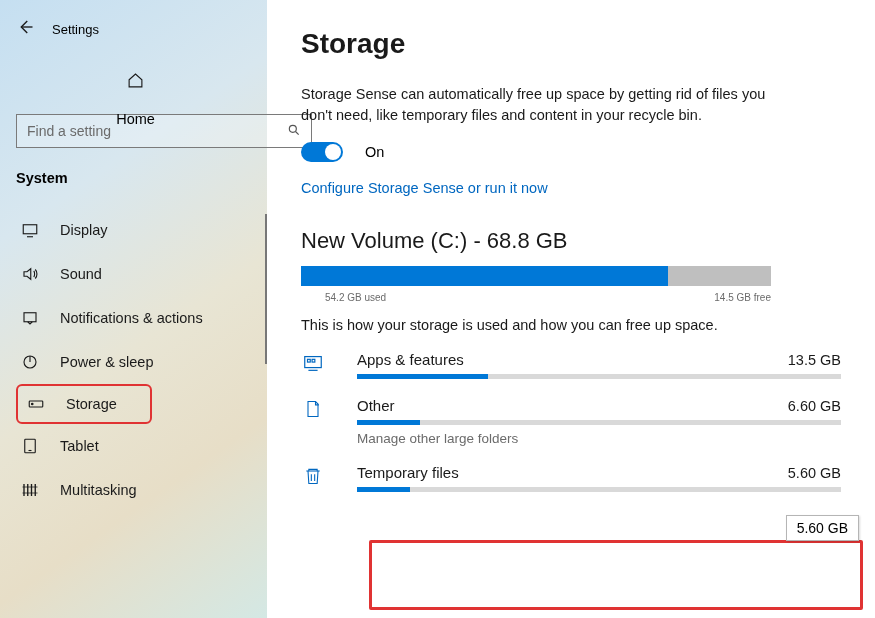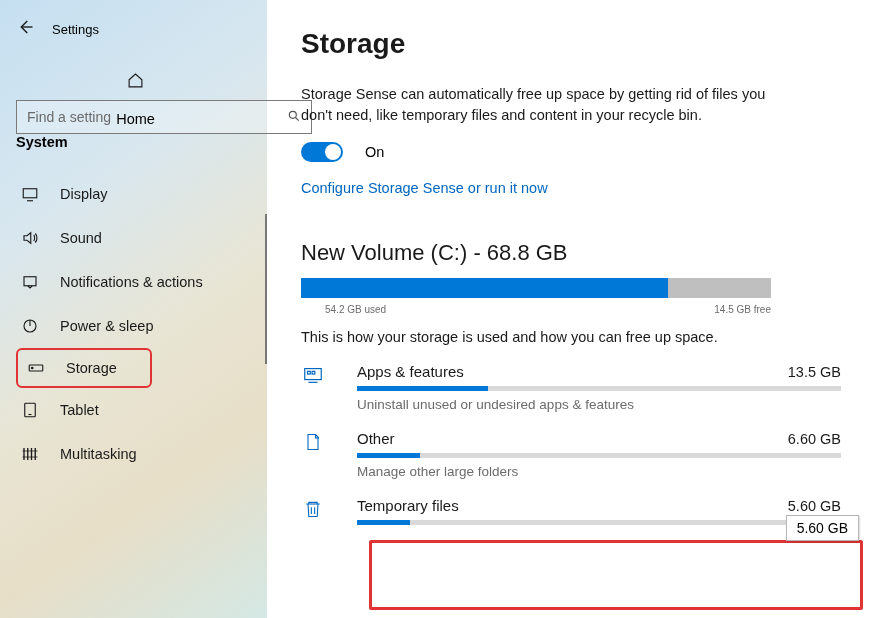--- a/index.html
+++ b/index.html
@@ -10,44 +10,44 @@
     background: linear-gradient(145deg, #c5dff1 0%, #d8e7ef 30%, #e8e5d4 55%, #e7dec7 75%, #d4e8e4 100%);
     padding: 14px 16px 0 16px;
     position: relative;
   }
   .top-row { display: flex; align-items: center; gap: 18px; height: 30px; }
   .back-icon { font-size: 18px; }
   .settings-label { font-size: 13px; }
   .home-row { display: flex; align-items: center; gap: 18px; margin-top: 28px; height: 28px; padding-left: 4px; cursor: pointer; flex-direction: column; }
   .home-row .icon { font-size: 16px; }
   .home-row .label { font-size: 14.5px; }
-  .search-wrap { }
+  .search-wrap { margin-top: 14px; }
   .search-box {
     width: 296px; height: 34px; border: 1px solid #7a7a7a; background: rgba(255,255,255,0.25);
     display: flex; align-items: center; padding: 0 10px; justify-content: space-between;
   }
   .search-box .ph { color: #6b6b6b; font-size: 14px; }
   .search-box .mag { color: #555; font-size: 14px; }
-  .category { font-weight: 600; font-size: 14.5px; }
+  .category { margin-top: 22px; font-weight: 600; font-size: 14.5px; }
   .nav { margin-top: 22px; }
   .nav-item { display: flex; align-items: center; gap: 20px; height: 44px; padding-left: 4px; cursor: pointer; font-size: 14.5px; color:#1a1a1a;}
   .nav-item .icon { width: 20px; display:flex; align-items:center; justify-content:center; }
   .nav-item .icon svg { width:18px; height:18px; stroke:#1a1a1a; fill:none; stroke-width:1.5; }
   .nav-item.highlight-red { border: 2px solid #e03333; border-radius: 6px; width: 136px; height: 40px; padding-left: 8px;}
   .scroll-indicator { position: absolute; top: 214px; right: 0; width: 2px; height: 150px; background: #777; }
   
   .main { flex: 1; padding: 28px 34px 0 34px; position: relative; }
   .page-title { font-size: 28px; font-weight: 600; color:#1a1a1a;}
   .sense-desc { margin-top: 24px; font-size: 14.5px; color:#1a1a1a; max-width: 470px; line-height: 1.45;}
   .toggle-row { display:flex; align-items:center; gap: 22px; margin-top: 16px;}
   .toggle { width: 42px; height: 20px; border-radius: 10px; background:#0078d7; position: relative; cursor: pointer;}
   .toggle .knob { position:absolute; right:2px; top:2px; width:16px; height:16px; border-radius:50%; background:#fff;}
   .toggle-label { font-size: 14.5px; }
   .configure-link { margin-top: 18px; color:#0067c0; font-size: 14.5px; cursor:pointer;}
-  .volume-title { margin-top: 44px; font-size: 22px; font-weight:400; color:#1a1a1a;}
+  .volume-title { margin-top: 32px; font-size: 22px; font-weight:400; color:#1a1a1a;}
   .volume-bar-wrap { margin-top: 12px; width: 470px; }
   .volume-bar { width:100%; height:20px; background:#bfbfbf; position:relative;}
   .volume-bar .fill { position:absolute; left:0; top:0; height:100%; background:#0078d7;}
   .volume-legend { display:flex; justify-content:space-between; margin-top:6px; font-size:10px; color:#6b6b6b;margin-left:24px;}
   .usage-desc { margin-top: 14px; font-size: 14.5px; color:#1a1a1a;}
   .storage-item { display:flex; align-items:flex-start; margin-top: 18px; gap: 16px; position: relative;}
   .storage-item .si-icon { width: 24px; height: 24px; display:flex; align-items:center; justify-content:center;}
   .storage-item .si-icon svg { stroke:#0067c0; fill:none; stroke-width:1.3;}
   .si-body { flex:1;margin-left:16px; }
   .si-head { display:flex; justify-content:space-between; align-items:center;}
@@ -203,21 +203,20 @@
         </svg>
       </span>
     <div class="si-body">
       <div class="si-head">
         <span class="si-name">Apps &amp; features</span>
         <span class="si-size">13.5 GB</span>
       </div>
       <div class="si-bar">
           <div class="fill" id="si0" style="width: 27%;"></div>
         </div>
-      <div class="si-sub">Uninstall unused or undesired apps &amp; features</div>
     </div>
   </div>
 
   <div class="storage-item">
     <span class="si-icon">
         <svg width="20" height="22" viewBox="0 0 24 24">
           <path d="M6 3h9l3 3v15H6z"></path>
           <path d="M15 3v4h4"></path>
         </svg>
       </span>

